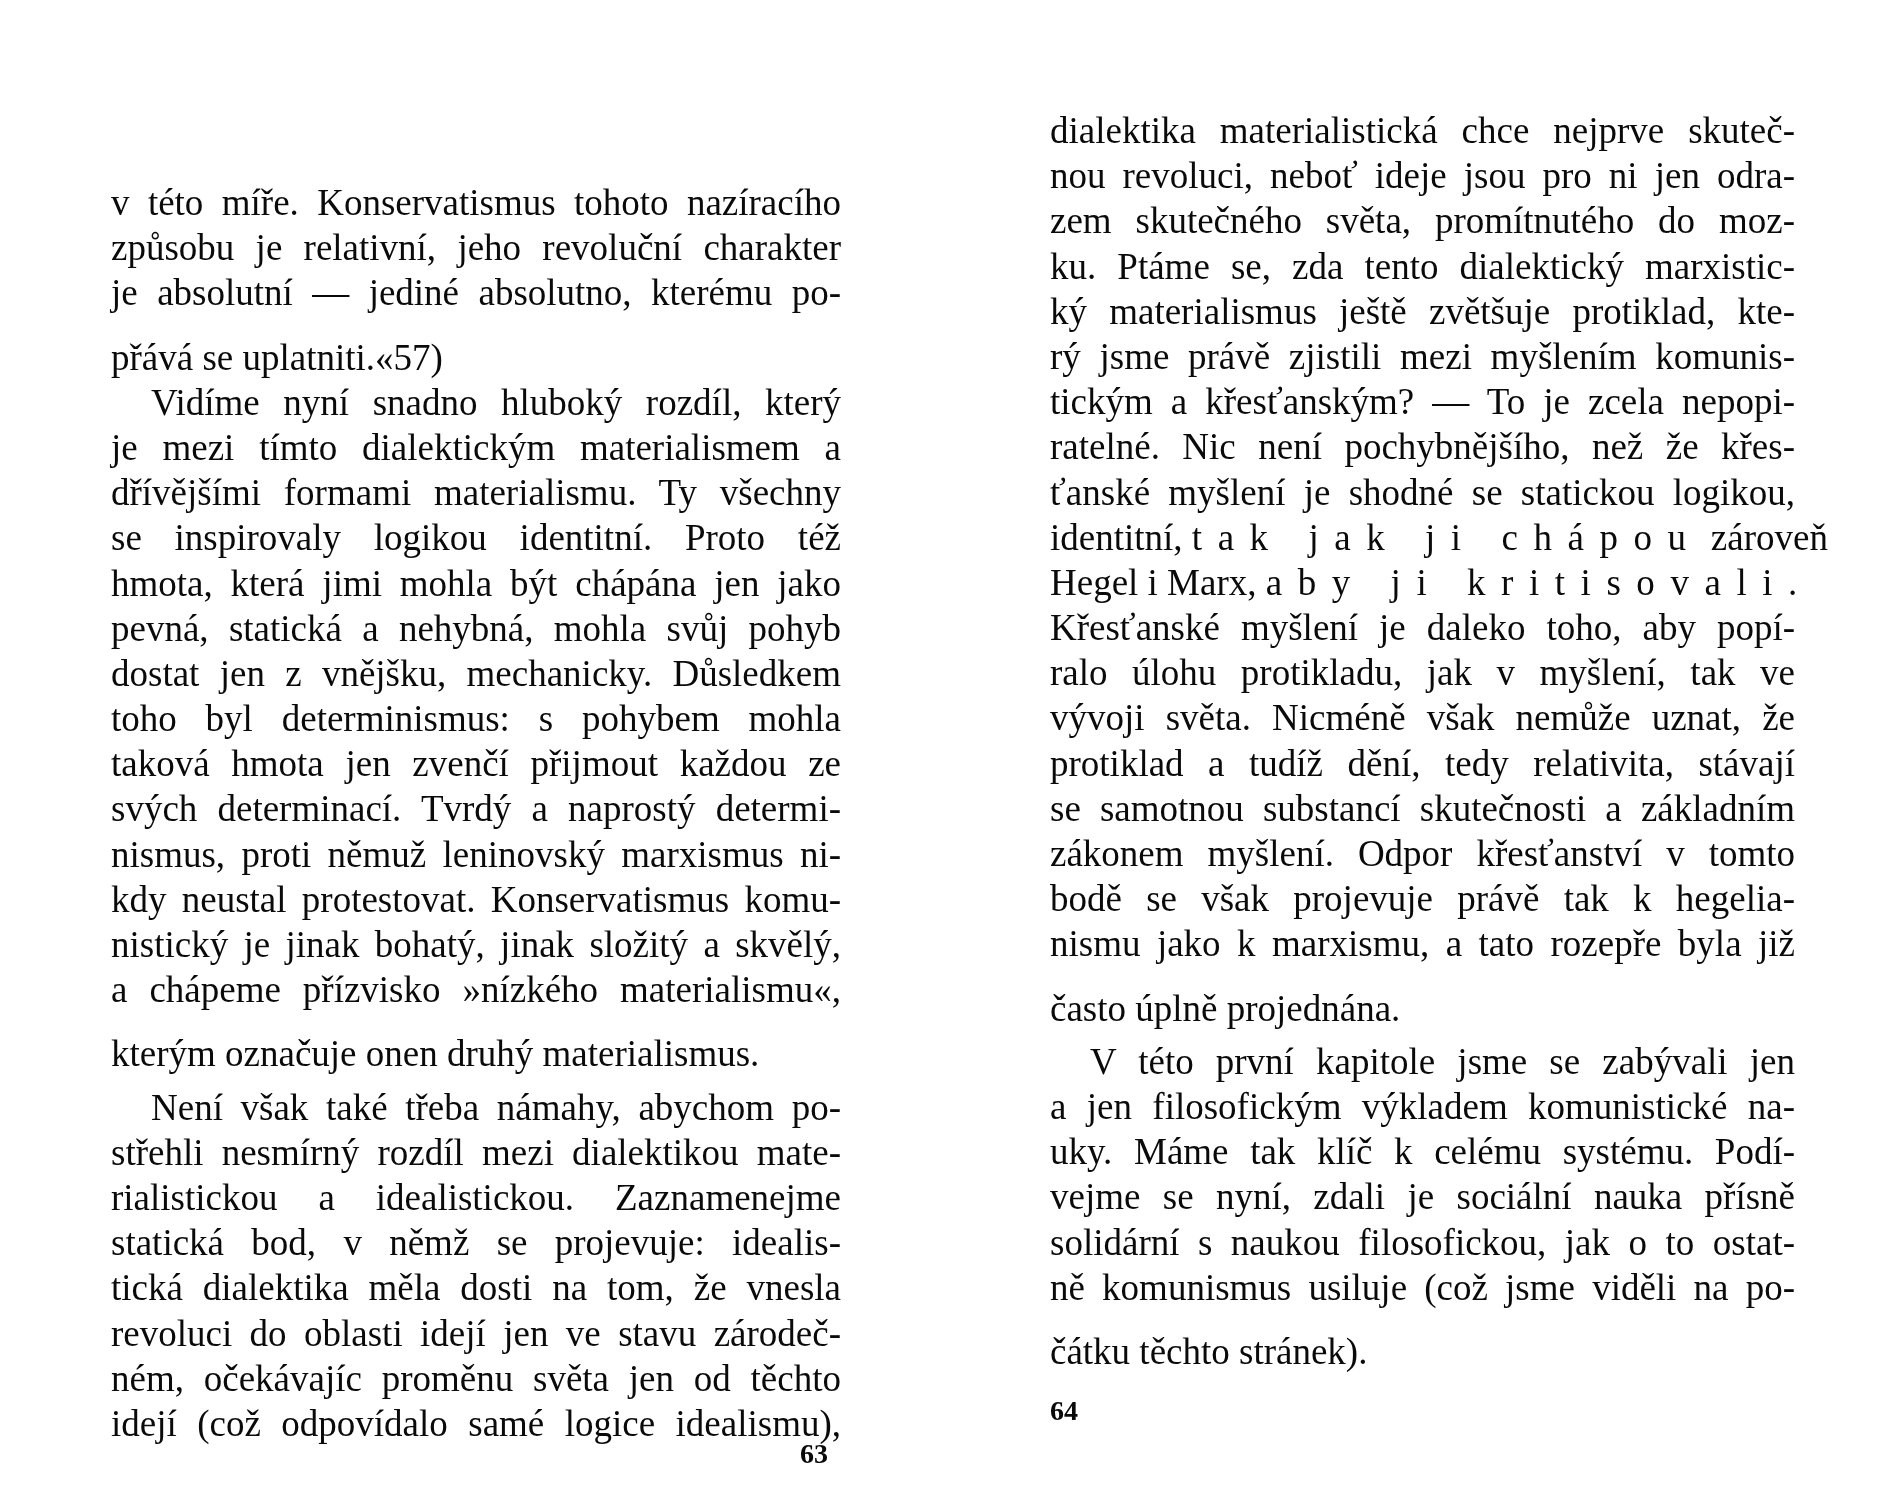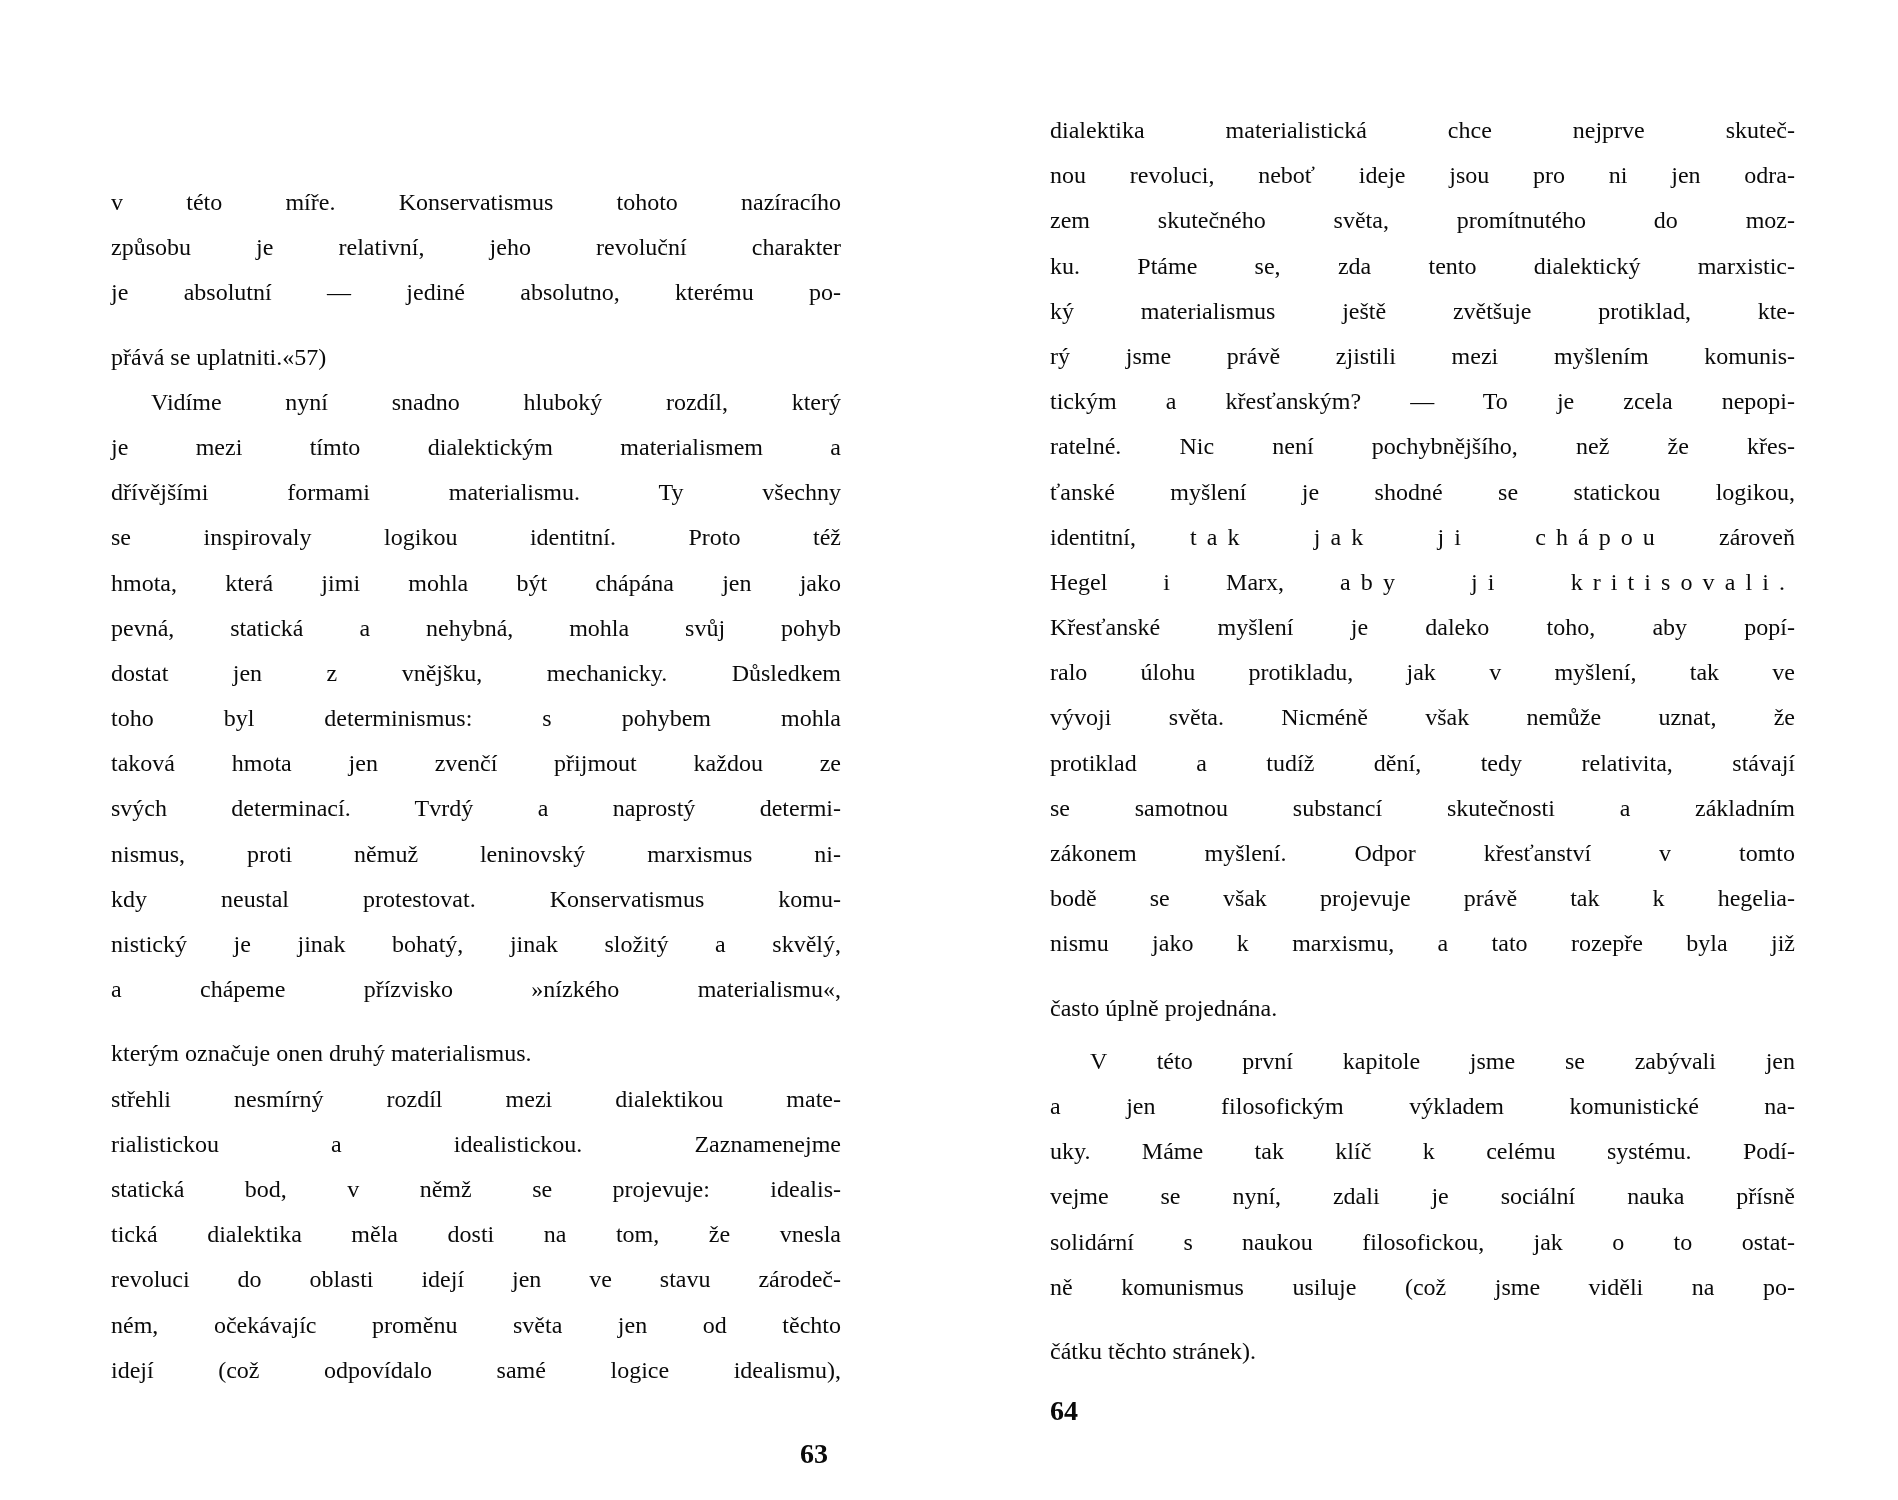--- a/index.html
+++ b/index.html
@@ -1,20 +1,20 @@
 <!DOCTYPE html>
 <html><head>
 <meta charset="utf-8">
 <style>
   html, body { margin:0; padding:0; background:#ffffff; }
   body { width:1898px; height:1500px; position:relative; overflow:hidden;
          font-family:"Liberation Serif","DejaVu Serif",serif; color:#0a0a0a; }
   .page { position:absolute; top:0; height:1204px; }
   .col { position:absolute; }
-  .line { display:block; height:45.2px; line-height:45.2px; font-size:24px;
+  .line { display:block; height:45.2px; line-height:45.2px; font-size:37px;
           text-align:justify; text-align-last:justify; white-space:nowrap; overflow:visible; }
   .line.last { text-align-last:left;margin-top:19px; }
   .line.indent { padding-left:40px; }
   .line.gap-before { margin-top:8px; }
   .spaced { letter-spacing:0.42em; }
   .pagenum { position:absolute; font-size:28px; font-weight:bold; }
   #left-col { left:111px; top:180px; width:730px; }
   #right-col { left:1050px; top:108px; width:745px; }
   #pn-left { left:800px; top:1438px; }
   #pn-right { left:1050px; top:1395px; }
@@ -36,20 +36,21 @@
       <span class="line">pevná, statická a nehybná, mohla svůj pohyb</span>
       <span class="line">dostat jen z vnějšku, mechanicky. Důsledkem</span>
       <span class="line">toho byl determinismus: s pohybem mohla</span>
       <span class="line">taková hmota jen zvenčí přijmout každou ze</span>
       <span class="line">svých determinací. Tvrdý a naprostý determi-</span>
       <span class="line">nismus, proti němuž leninovský marxismus ni-</span>
       <span class="line">kdy neustal protestovat. Konservatismus komu-</span>
       <span class="line">nistický je jinak bohatý, jinak složitý a skvělý,</span>
       <span class="line">a chápeme přízvisko »nízkého materialismu«,</span>
       <span class="line last">kterým označuje onen druhý materialismus.</span>
+      <span class="line indent gap-before">Není však také třeba námahy, abychom po-</span>
       <span class="line">střehli nesmírný rozdíl mezi dialektikou mate-</span>
       <span class="line">rialistickou a idealistickou. Zaznamenejme</span>
       <span class="line">statická bod, v němž se projevuje: idealis-</span>
       <span class="line">tická dialektika měla dosti na tom, že vnesla</span>
       <span class="line">revoluci do oblasti idejí jen ve stavu zárodeč-</span>
       <span class="line">ném, očekávajíc proměnu světa jen od těchto</span>
       <span class="line">idejí (což odpovídalo samé logice idealismu),</span>
     </div>
   <div class="pagenum" id="pn-left">63</div>
 </div>

